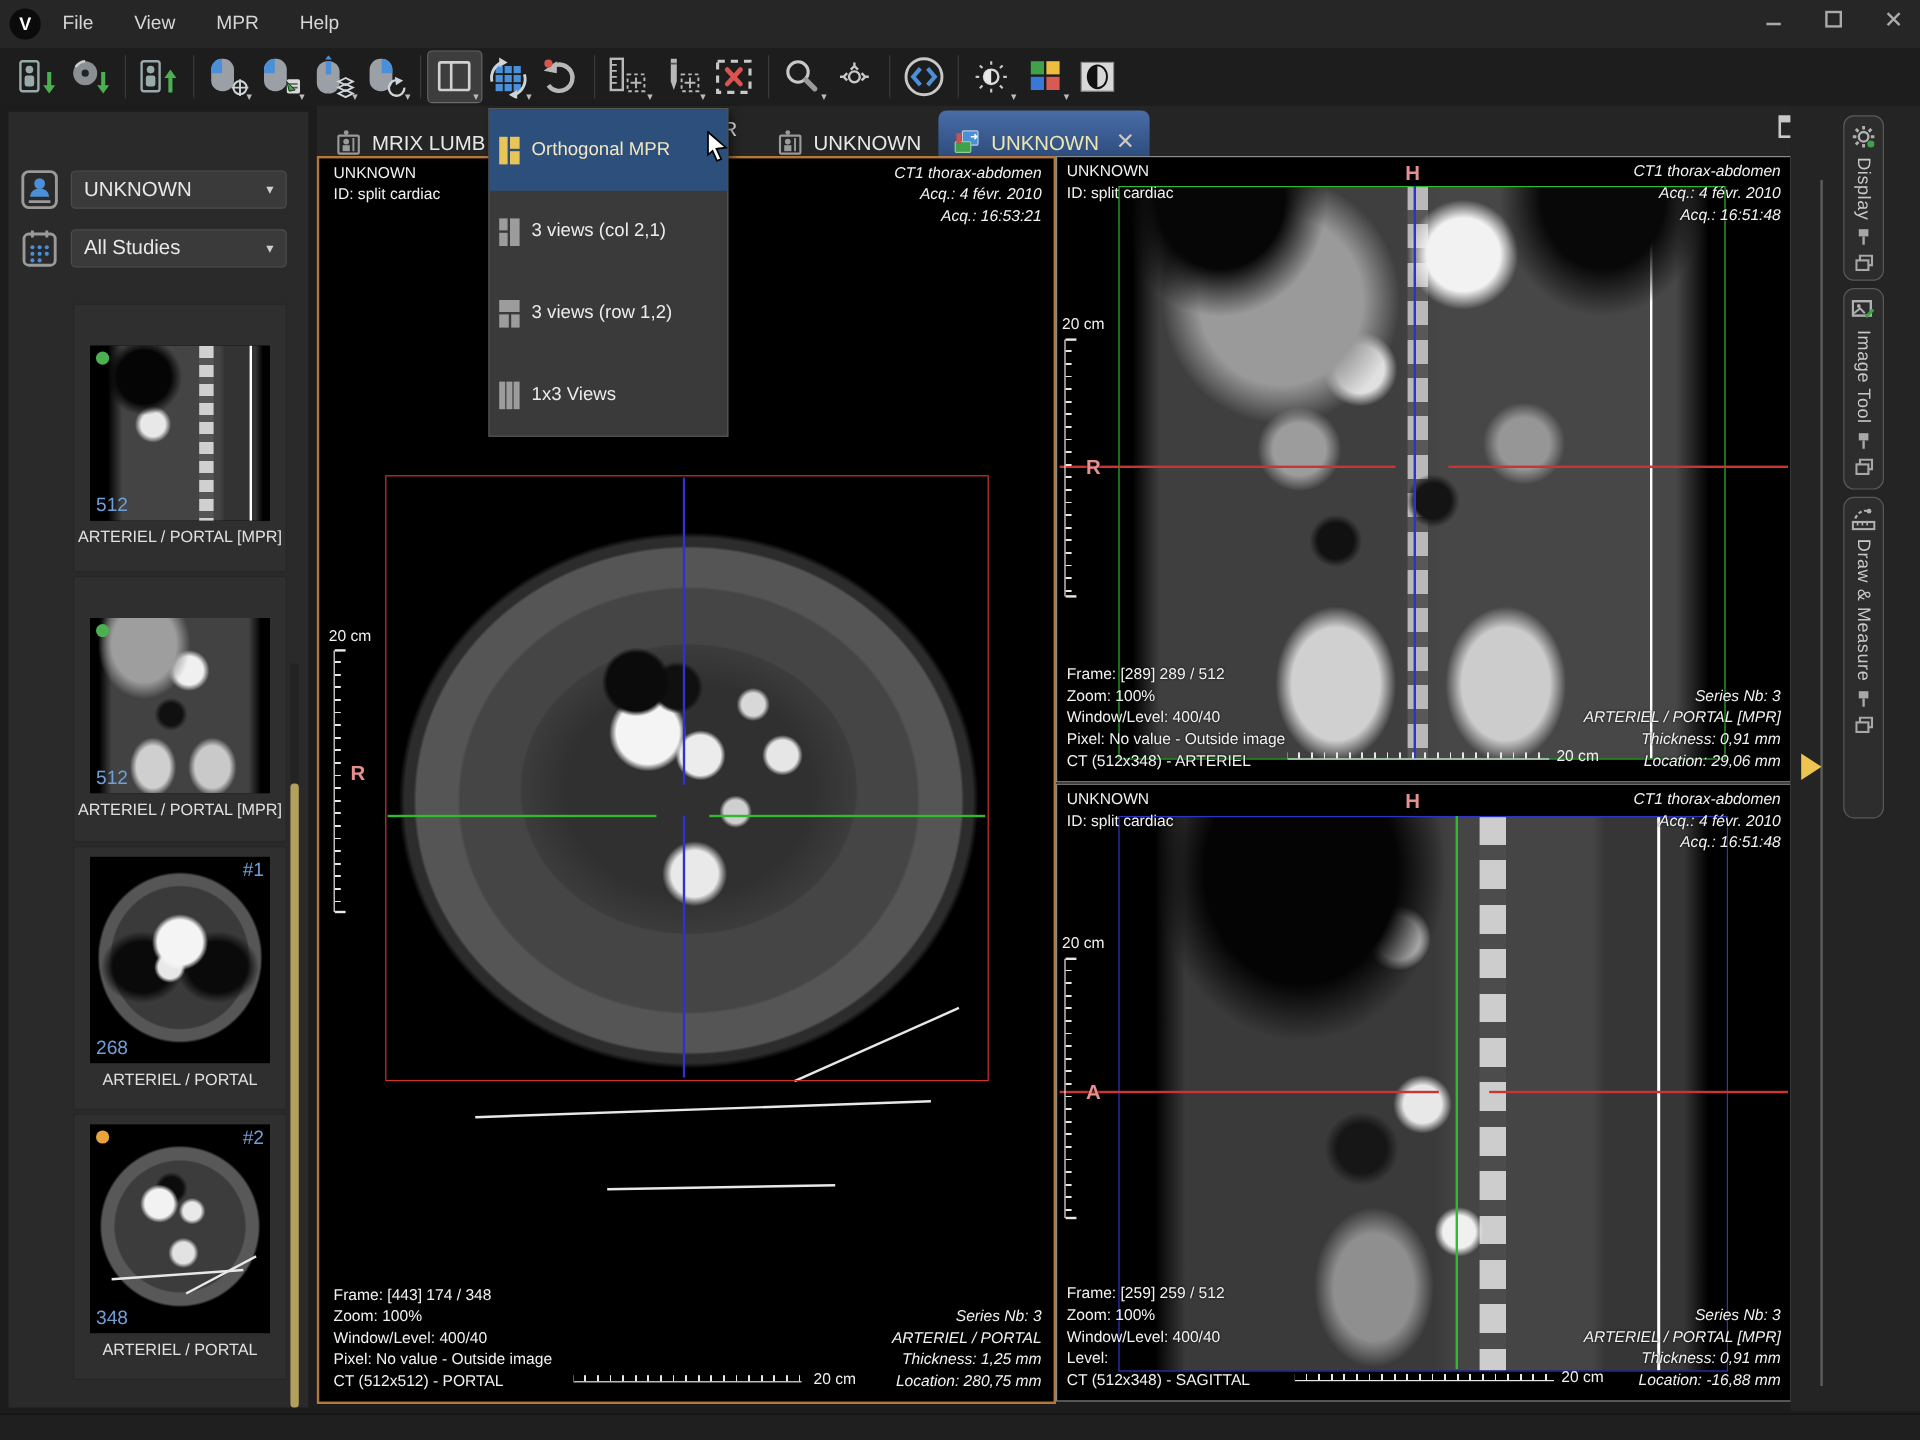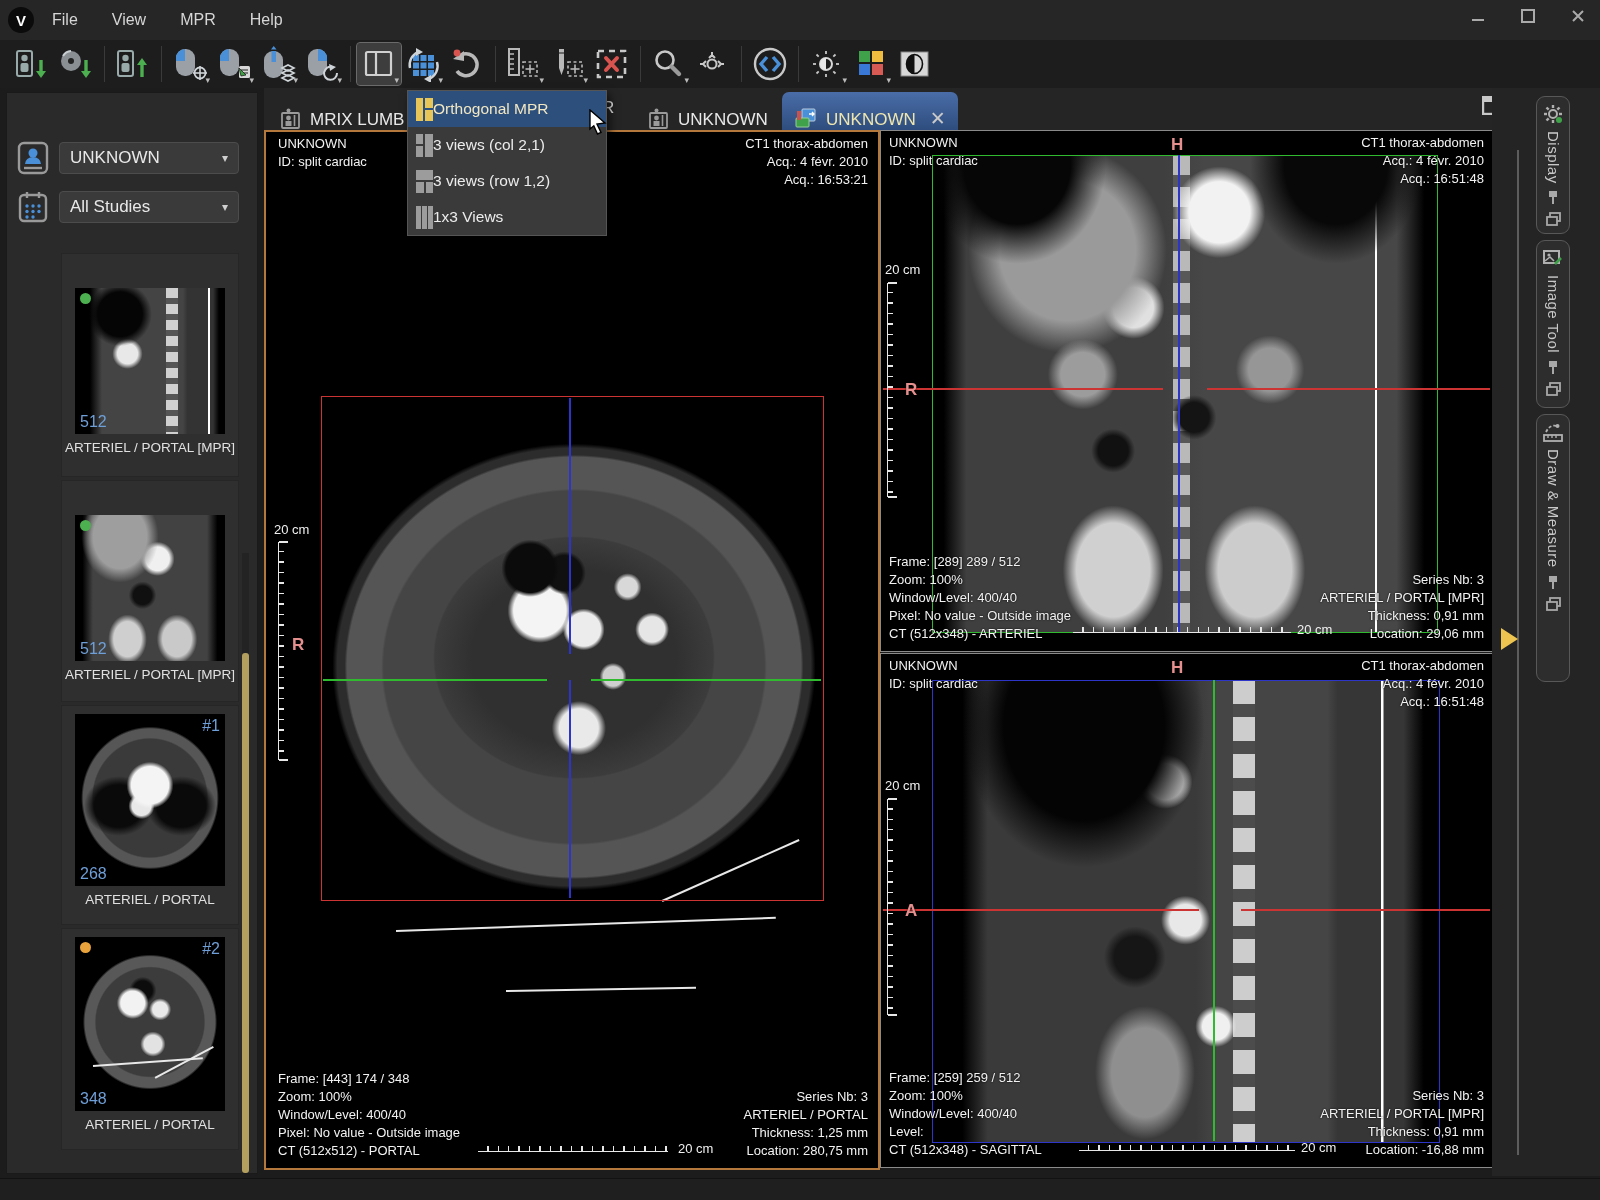--- a/index.html
+++ b/index.html
@@ -41,21 +41,21 @@
   .dot.green{background:#4caf50;} .dot.orange{background:#e8a33d;}
   .cnt{position:absolute;left:5px;bottom:3px;color:#6f9fd8;font-size:16px;margin-top:31px;}
   .badge{position:absolute;right:5px;top:3px;color:#6f9fd8;font-size:16px;}
   .exscroll{position:absolute;right:8px;top:460px;width:7px;height:620px;background:#232323;}
   .exscroll .sthumb{position:absolute;left:0;top:100px;width:7px;height:520px;background:#b3a05f;border-radius:3px;}
   
   .pane{position:absolute;background:#000;overflow:hidden;}
   .pane.sel{border:2px solid #b5783c;}
   .pane.unsel{border:1px solid #8a8a8a;}
   .ov{position:absolute;font-size:13px;line-height:18px;color:#f2f2f2;text-shadow:0 0 2px #000;}
-  .ovr{text-align:right;}
+  .ovr{text-align:right;font-style:italic;}
   .orient{position:absolute;color:#e58f8f;font-size:17px;font-weight:bold;text-shadow:0 0 2px #000;}
   .lineh{position:absolute;height:1.6px;} .linev{position:absolute;width:1.6px;}
   .red{background:#cc3333;} .green{background:#2fba2f;} .blue{background:#2d35c8;}
   .boxr{position:absolute;border:1.6px solid #cc3333;} .boxg{position:absolute;border:1.6px solid #2fba2f;} .boxb{position:absolute;border:1.6px solid #2d35c8;}
   .vruler{position:absolute;width:7px;border-left:1.6px solid #e8e8e8;}
   .vruler:before{content:"";position:absolute;left:0;top:0;bottom:0;width:5px;
      background:repeating-linear-gradient(to bottom,transparent 0 9px,#e8e8e8 9px 10.5px);}
   .vruler:after{content:"";position:absolute;left:0;top:-1px;width:9px;height:1.5px;background:#e8e8e8;box-shadow:0 var(--h) 0 #e8e8e8;}
   .hruler{position:absolute;height:7px;border-bottom:1.6px solid #e8e8e8;}
   .hruler:before{content:"";position:absolute;left:0;right:0;bottom:0;height:5px;
@@ -121,21 +121,21 @@
       radial-gradient(ellipse 50% 46% at 50% 50%,#3a3a3a 0 80%,#565656 82% 94%,#000 97%);}
   .ct-th-ax2{border-radius:50%;background:
       radial-gradient(circle at 38% 38%,#f2f2f2 0 9%,rgba(0,0,0,0) 12%),
       radial-gradient(circle at 57% 42%,#e9e9e9 0 6%,rgba(0,0,0,0) 9%),
       radial-gradient(circle at 45% 30%,#0c0c0c 0 7%,rgba(0,0,0,0) 10%),
       radial-gradient(circle at 52% 64%,#e2e2e2 0 7%,rgba(0,0,0,0) 10%),
       radial-gradient(ellipse 48% 44% at 50% 50%,#3c3c3c 0 78%,#585858 80% 94%,#000 97%);}
   .skidline{position:absolute;background:#e8e8e8;height:1.5px;transform-origin:left center;}
   
   .popup{position:absolute;left:407px;top:90px;width:198px;background:#3a3a3a;border:1px solid #555;box-shadow:3px 4px 8px rgba(0,0,0,.6);z-index:50;}
-  .pitem{height:36px;display:flex;align-items:center;padding:0 8px;font-size:15.5px;color:#ececec;}
+  .pitem{height:36px;display:flex;align-items:center;gap:10px;padding:16px 8px;font-size:15.5px;color:#ececec;}
   .pitem.sel{background:#2d4f7c;color:#f2e7c2;}
   .licon{width:17px;height:23px;position:relative;flex:none;}
   .licon i{position:absolute;background:#9c9c9c;}
   .pitem.sel .licon i{background:#e8c558;}
   .cursor{position:absolute;left:178px;top:18px;z-index:60;}
   
   .rstrip{position:absolute;left:1492px;top:88px;width:108px;height:1088px;background:#242424;}
   .sltrack{position:absolute;left:25px;top:62px;width:2px;height:1005px;background:#5d5d5d;}
   .slthumb{position:absolute;left:9px;top:540px;width:0;height:0;border-left:17px solid #ecc44f;border-top:11px solid transparent;border-bottom:11px solid transparent;}
   .vtab{position:absolute;left:44px;width:34px;background:#2d2d2d;border:1px solid #585858;border-radius:9px;display:flex;flex-direction:column;align-items:center;padding:7px 0;box-sizing:border-box;gap:7px;}

